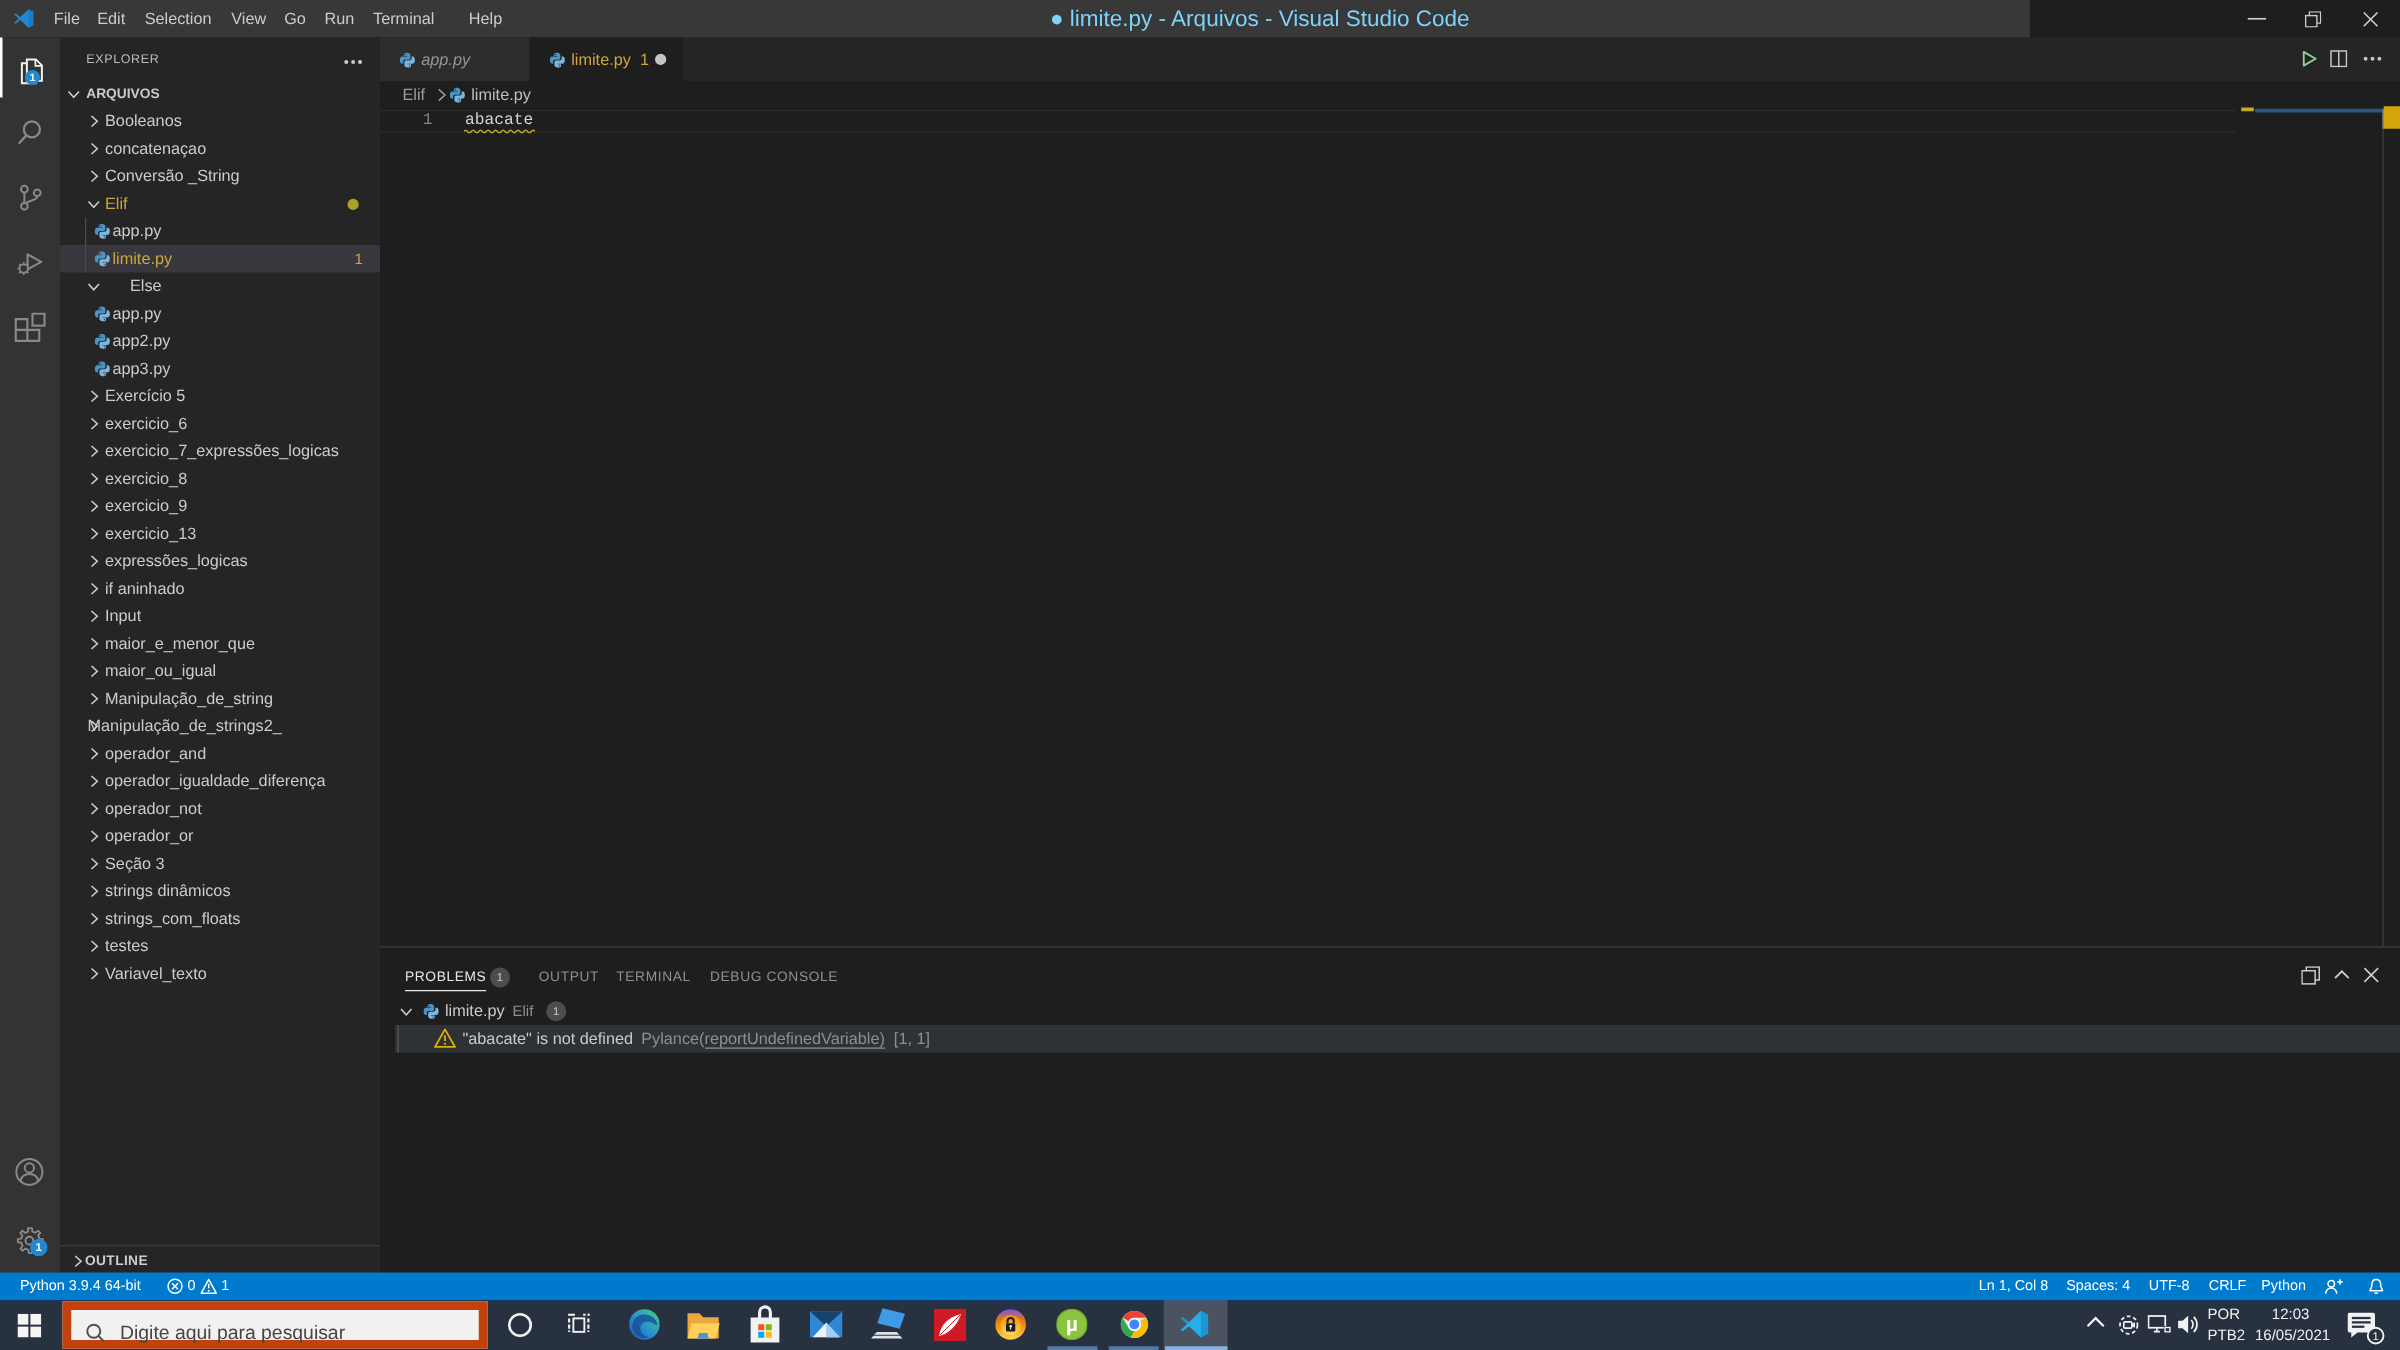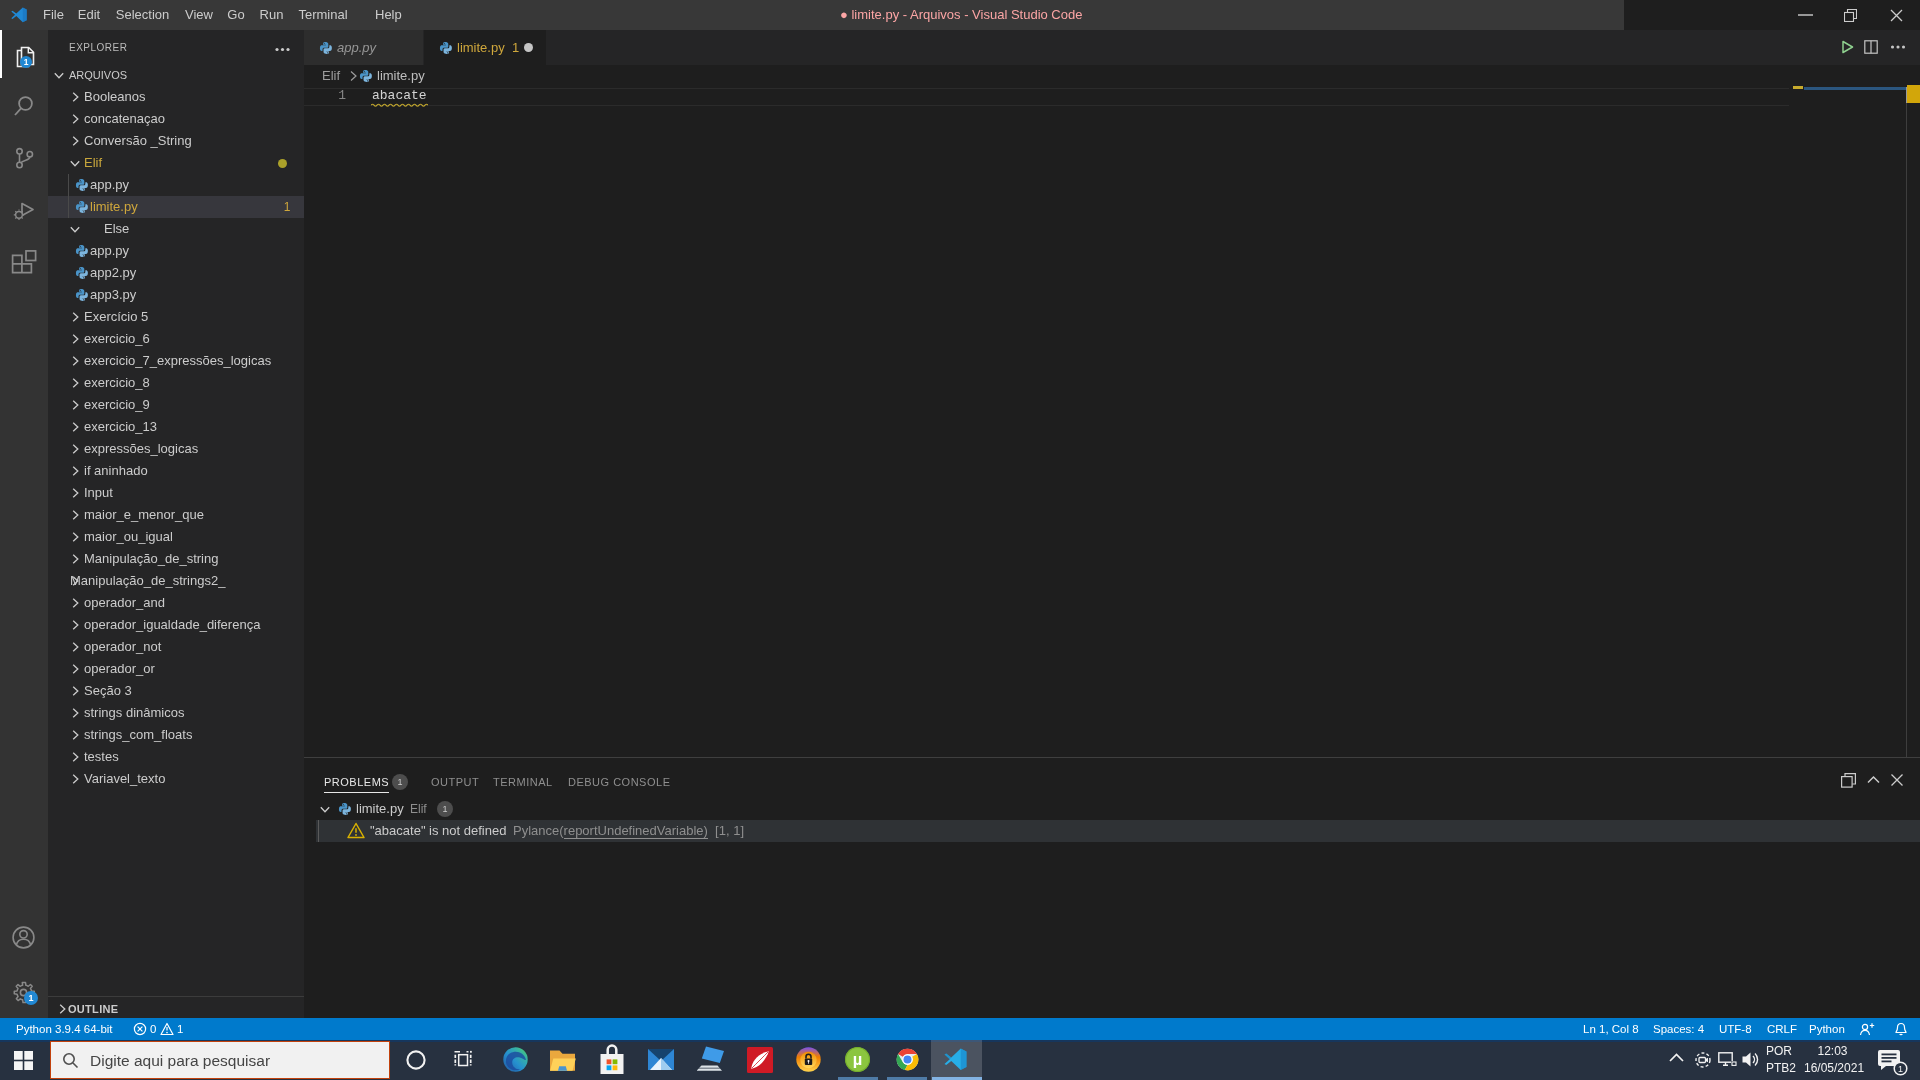--- a/index.html
+++ b/index.html
@@ -3,21 +3,21 @@
 <meta charset="utf-8">
 <style>
   * { margin:0; padding:0; box-sizing:border-box; }
   html,body { width:1920px; height:1080px; overflow:hidden; background:#1e1e1e;
     font-family:"Liberation Sans", sans-serif; }
   .abs { position:absolute; }
   #stage { position:relative; width:1920px; height:1080px; }
   
   #titlebar { left:0; top:0; width:1624px; height:30px; background:#383838; }
   .menuitem { position:absolute; top:0; height:30px; line-height:30px; color:#cccccc; font-size:13px; }
-  #wintitle { position:absolute; top:0; left:840px; height:30px; line-height:30px; color:#fca5a5; font-size:13px; }
+  #wintitle { position:absolute; top:0; left:840px; height:30px; line-height:30px; color:#7dd3fc; font-size:18px; }
   
   #actbar { left:0; top:30px; width:48px; height:988px; background:#333333; }
   
   #sidebar { left:48px; top:30px; width:256px; height:988px; background:#252526; }
   .row { position:absolute; left:0; width:256px; height:22px; line-height:22px; color:#cccccc; font-size:13px; white-space:nowrap; }
   
   #tabsbar { left:304px; top:30px; width:1616px; height:35px; background:#252526; }
   #editor { left:304px; top:65px; width:1616px; height:692px; background:#1e1e1e; }
   #panel  { left:304px; top:757px; width:1616px; height:261px; background:#1e1e1e; border-top:1px solid #3f3f3f; }
   #statusbar { left:0; top:1018px; width:1920px; height:22px; background:#007acc; color:#ffffff; font-size:11.5px; }
@@ -116,21 +116,21 @@
     </svg>
     <div class="abs" style="left:24px;top:961px;width:14px;height:14px;border-radius:50%;background:#2188d3;color:#fff;font-size:9px;line-height:14px;text-align:center;font-weight:bold">1</div>
   </div>
   <div class="abs" id="sidebar">
     <div class="abs" style="left:21px;top:4px;height:28px;line-height:28px;font-size:10px;color:#bbbbbb;letter-spacing:0.5px">EXPLORER</div>
     <svg class="abs" style="left:227px;top:17px" width="16" height="5">
         <circle cx="2" cy="2.5" r="1.6" fill="#cccccc"></circle>
         <circle cx="7.5" cy="2.5" r="1.6" fill="#cccccc"></circle>
         <circle cx="13" cy="2.5" r="1.6" fill="#cccccc"></circle>
       </svg>
-    <div class="row" style="top:34px;font-weight:normal;font-size:11px"><svg class="abs" style="left:3px;top:3px" width="16" height="16">
+    <div class="row" style="top:34px;font-weight:bold;font-size:11px"><svg class="abs" style="left:3px;top:3px" width="16" height="16">
           <use href="#chevD"></use>
         </svg><span style="padding-left:21px">ARQUIVOS</span></div>
     <div class="row" style="top:56px"><svg class="abs" style="left:19px;top:3px" width="16" height="16">
           <use href="#chevR"></use>
         </svg><span style="padding-left:36px">Booleanos</span></div>
     <div class="row" style="top:78px"><svg class="abs" style="left:19px;top:3px" width="16" height="16">
           <use href="#chevR"></use>
         </svg><span style="padding-left:36px">concatenaçao</span></div>
     <div class="row" style="top:100px"><svg class="abs" style="left:19px;top:3px" width="16" height="16">
           <use href="#chevR"></use>
@@ -349,21 +349,21 @@
   <div class="abs" id="taskbar">
     <div class="abs" style="left:0;top:0;width:1920px;height:2px;background:#16365c"></div>
 
     <svg class="abs" style="left:14px;top:11px" width="19" height="19" viewBox="0 0 19 19">
       <rect x="0" y="0" width="8.7" height="8.7" fill="#f5f5f5"></rect>
         <rect x="10.3" y="0" width="8.7" height="8.7" fill="#f5f5f5"></rect>
       <rect x="0" y="10.3" width="8.7" height="8.7" fill="#f5f5f5"></rect>
         <rect x="10.3" y="10.3" width="8.7" height="8.7" fill="#f5f5f5"></rect>
     </svg>
 
-    <div class="abs" style="left:50px;top:1px;width:340px;height:38px;background:#f1f1f1;border:1px solid #c2410c">
+    <div class="abs" style="left:50px;top:1px;width:340px;height:38px;background:#f1f1f1;border:7px solid #c2410c">
       <svg class="abs" style="left:11px;top:10px" width="17" height="17" viewBox="0 0 17 17">
         <circle cx="7" cy="7" r="5.2" fill="none" stroke="#4f4f4f" stroke-width="1.6"></circle>
         <path d="M11 11 L15.5 15.5" stroke="#4f4f4f" stroke-width="1.6"></path>
       </svg>
       <span class="abs" style="left:39px;top:0;height:37px;line-height:37px;font-size:15.5px;color:#454545">Digite aqui para pesquisar</span>
     </div>
 
     <svg class="abs" style="left:405px;top:9px" width="22" height="22" viewBox="0 0 22 22">
       <circle cx="11" cy="11" r="8.6" fill="none" stroke="#f2f2f2" stroke-width="2.1"></circle>
     </svg>

